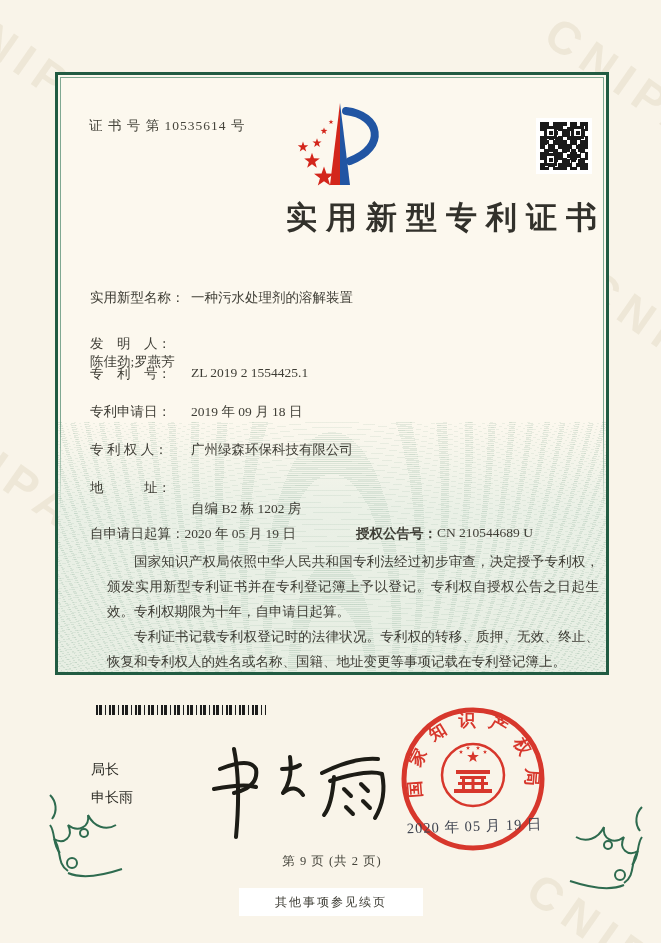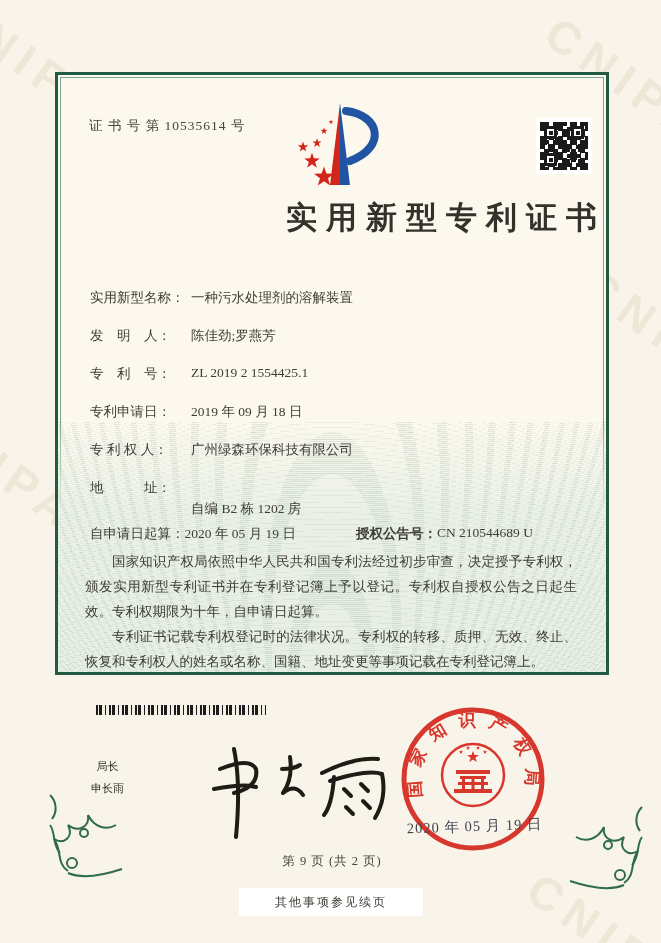--- a/index.html
+++ b/index.html
@@ -46,31 +46,31 @@
   .title{
     position:absolute; left:0; top:122px; width:100%; text-align:right;
     font-size:31px; font-weight:bold; letter-spacing:9px; color:#32312b; white-space:nowrap;
   }
   .fields{ position:absolute; left:32px; top:208px; width:492px; font-size:13.5px; color:#3f3e36;}
   .frow{ position:absolute; left:0; display:flex; white-space:nowrap;}
   .frow .lab{ width:101px; flex:none;}
   .addr2{ position:absolute; left:101px; white-space:nowrap;}
   .grant .lab2{ margin-left:60px;font-weight:bold;}
   .paras{
-    position:absolute; left:27px; top:474px; width:492px;
+    position:absolute; left:49px; top:474px; width:492px;
     font-size:13.5px; line-height:1.86; color:#3e3d35; text-align:justify;
   }
   .paras p{ margin:0; text-indent:2em;}
   .barcode{
     position:absolute; left:38px; top:630px; width:170px; height:10px;
     background:repeating-linear-gradient(90deg,#1c1c1c 0 2px,#f3f0e6 2px 3px,#1c1c1c 3px 6px,#f3f0e6 6px 9px,#1c1c1c 9px 10px,#f3f0e6 10px 13px);
   }
   .sig-block{
-    position:absolute; left:33px; top:680px; font-size:11px; color:#2e2d27;
-    font-family:"Liberation Sans","DejaVu Sans",sans-serif; line-height:2.0;text-align:center;
+    position:absolute; left:33px; top:680px; font-size:14px; color:#2e2d27;
+    font-family:"Liberation Sans","DejaVu Sans",sans-serif; line-height:2.0;
   }
   .signature{ position:absolute; left:140px; top:660px;}
   .seal{ position:absolute; left:340px; top:629px;}
   .page-info{
     position:absolute; left:0; top:778px; width:100%; text-align:center;
     font-size:12.5px; color:#45443b; letter-spacing:1px;
   }
   .corner-orn{ position:absolute; pointer-events:none;}
   .orn-left{ left:-20px; top:700px;}
   .orn-right{ left:486px; top:712px; transform:scaleX(-1);}
@@ -122,21 +122,21 @@
       </div>
     </div>
 
     <div class="title">实用新型专利证书</div>
 
     <div class="fields">
       <div class="frow" style="top:6px;">
         <span class="lab">实用新型名称：</span>
         <span>一种污水处理剂的溶解装置</span>
       </div>
-      <div class="frow" style="top:44px;">
+      <div class="frow" style="top:52px;flex-direction:column;">
         <span class="lab">发　明　人：</span>
         <span>陈佳劲;罗燕芳</span>
       </div>
       <div class="frow" style="top:82px;">
         <span class="lab">专　利　号：</span>
         <span>ZL 2019 2 1554425.1</span>
       </div>
       <div class="frow" style="top:120px;">
         <span class="lab">专利申请日：</span>
         <span>2019 年 09 月 18 日</span>

